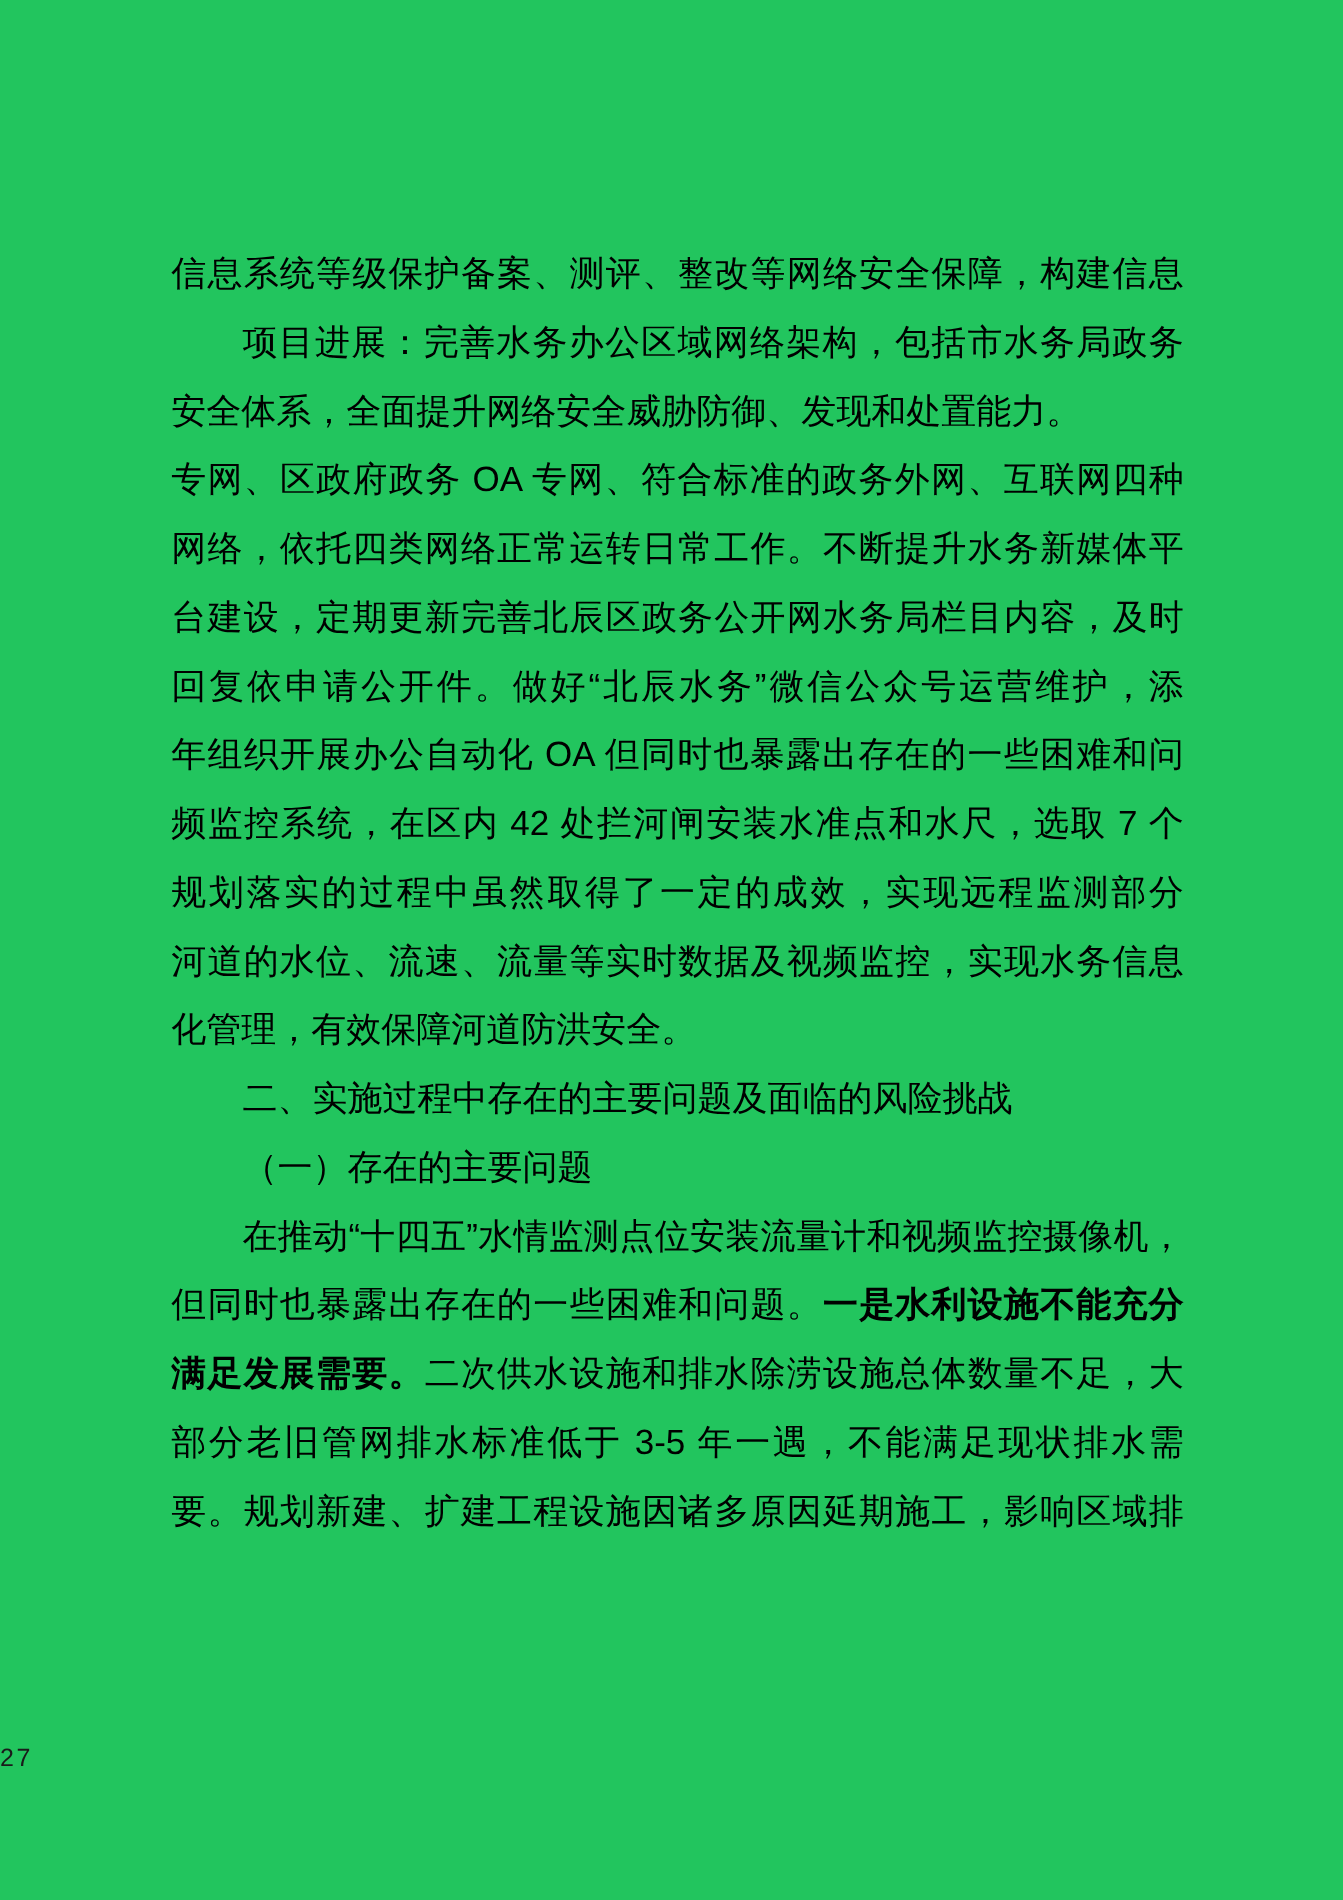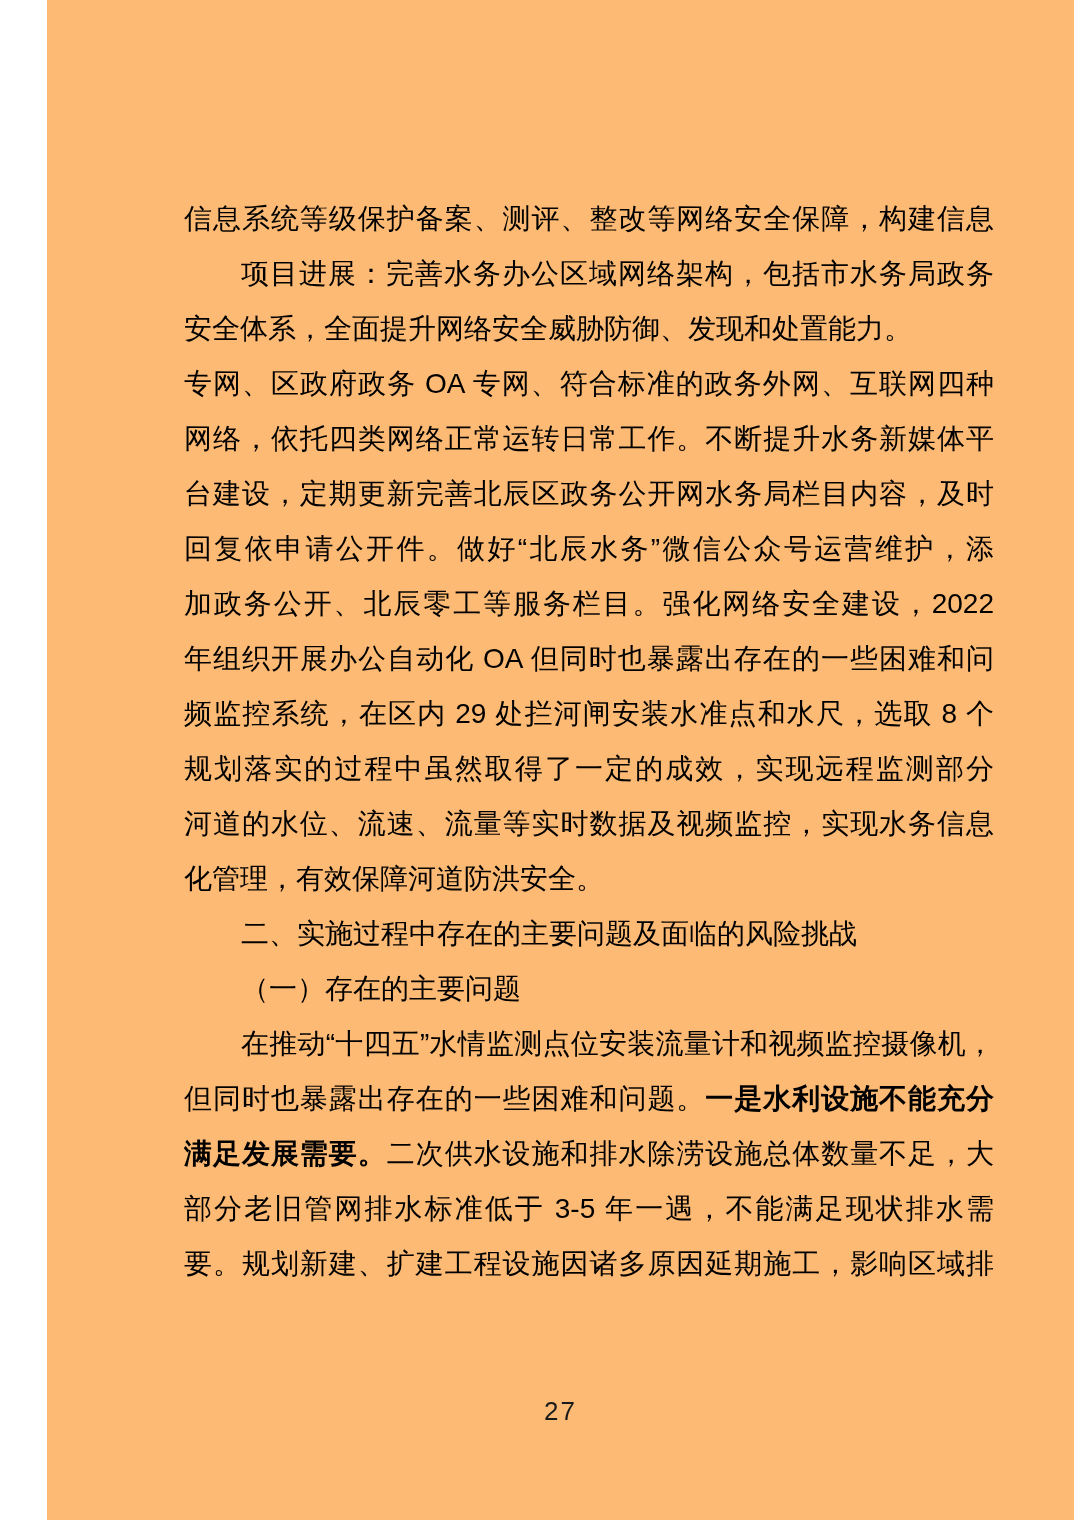--- a/index.html
+++ b/index.html
@@ -8,22 +8,21 @@
     height: 1520px;
     background: #ffffff;
     position: relative;
     font-family: "Liberation Sans", sans-serif;
     color: #000000;
     overflow: hidden;
   }
   .page {
     position: absolute;
     inset: 0;
-    background: #fdba74;
-    margin-left: 47px;
+    background: #22c55e;
   }
   .doc-body {
     position: absolute;
     left: 137px;
     top: 191px;
     width: 810px;
     font-size: 28px;
     color: #000000;
   }
   .line {
@@ -34,41 +33,40 @@
   }
   .line.j { text-align-last: justify; }
   .line.ind { padding-left: 57px; }
   .seg { font-weight: normal; }
   .seg.bold { font-weight: bold; }
   .page-number {
     position: absolute;
     left: 0;
     right: 0;
     top: 1396px;
-    text-align: center;
-    font-size: 26px;
+    text-align: left;
+    font-size: 20px;
     letter-spacing: 2px;
     color: #1a1a1a;
   }
 </style>
 </head>
 <body>
 
 <div class="page">
   <div class="doc-body">
       <div class="line j"><span class="seg">信息系统等级保护备案、测评、整改等网络安全保障，构建信息</span></div>
       <div class="line ind j"><span class="seg">项目进展：完善水务办公区域网络架构，包括市水务局政务</span></div>
       <div class="line"><span class="seg">安全体系，全面提升网络安全威胁防御、发现和处置能力。</span></div>
       <div class="line j"><span class="seg">专网、区政府政务 OA 专网、符合标准的政务外网、互联网四种</span></div>
       <div class="line j"><span class="seg">网络，依托四类网络正常运转日常工作。不断提升水务新媒体平</span></div>
       <div class="line j"><span class="seg">台建设，定期更新完善北辰区政务公开网水务局栏目内容，及时</span></div>
       <div class="line j"><span class="seg">回复依申请公开件。做好“北辰水务”微信公众号运营维护，添</span></div>
-      <div class="line j"><span class="seg">加政务公开、北辰零工等服务栏目。强化网络安全建设，2022</span></div>
       <div class="line j"><span class="seg">年组织开展办公自动化 OA 但同时也暴露出存在的一些困难和问题</span></div>
-      <div class="line j"><span class="seg">频监控系统，在区内 29 处拦河闸安装水准点和水尺，选取 8 个</span></div>
+      <div class="line j"><span class="seg">频监控系统，在区内 42 处拦河闸安装水准点和水尺，选取 7 个</span></div>
       <div class="line j"><span class="seg">规划落实的过程中虽然取得了一定的成效，实现远程监测部分</span></div>
       <div class="line j"><span class="seg">河道的水位、流速、流量等实时数据及视频监控，实现水务信息</span></div>
       <div class="line"><span class="seg">化管理，有效保障河道防洪安全。</span></div>
       <div class="line ind"><span class="seg">二、实施过程中存在的主要问题及面临的风险挑战</span></div>
       <div class="line ind"><span class="seg">（一）存在的主要问题</span></div>
       <div class="line ind j"><span class="seg">在推动“十四五”水情监测点位安装流量计和视频监控摄像机，</span></div>
       <div class="line j"><span class="seg">但同时也暴露出存在的一些困难和问题。</span><span class="seg bold">一是水利设施不能充分</span></div>
       <div class="line j"><span class="seg bold">满足发展需要。</span><span class="seg">二次供水设施和排水除涝设施总体数量不足，大</span></div>
       <div class="line j"><span class="seg">部分老旧管网排水标准低于 3-5 年一遇，不能满足现状排水需</span></div>
       <div class="line j"><span class="seg">要。规划新建、扩建工程设施因诸多原因延期施工，影响区域排</span></div>

